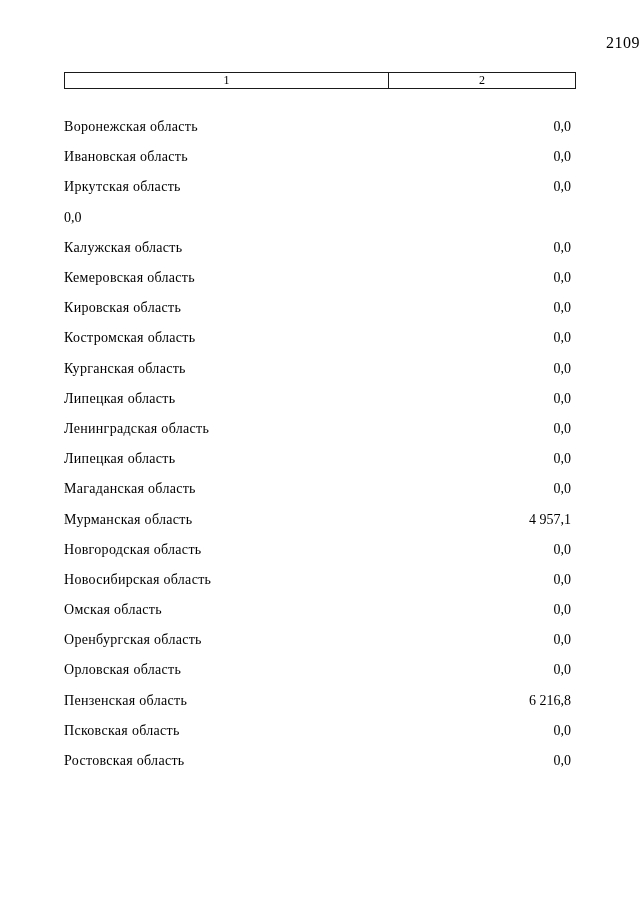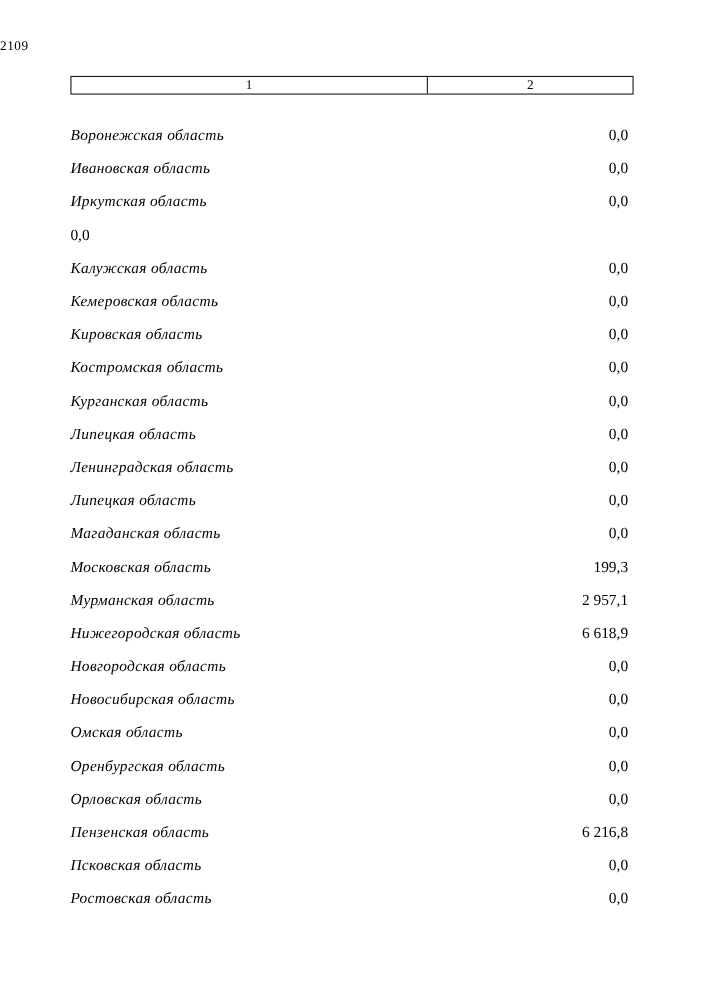--- a/index.html
+++ b/index.html
@@ -9,24 +9,25 @@
   }
   body {
     width: 640px;
     height: 905px;
     font-family: "Liberation Serif", "DejaVu Serif", serif;
     color: #000000;
     position: relative;
     overflow: hidden;
   }
   .page-number {
-    text-align: left;
+    text-align: right;
     padding-top: 34px;
-    font-size: 12px;
+    font-size: 16px;
     letter-spacing: 0.5px;
+    padding-left: 39px;
   }
   .table-header {
     margin: 20px 64px 0 64px;
     border: 1px solid #1a1a1a;
     display: flex;
     height: 15px;
     font-size: 12px;
     line-height: 14px;
   }
   .table-header .cell {
@@ -46,21 +47,20 @@
     display: flex;
     justify-content: space-between;
     align-items: center;
     height: 30.2px;
     padding-left: 64px;
     padding-right: 69px;
     font-size: 14px;
   }
   .row .label {
     letter-spacing: 0.3px;
-    font-style: italic;
   }
   .row .value {
   }
 </style>
 </head>
 <body>
 
 <div class="page">
   <div class="page-number">2109</div>
 
@@ -115,30 +115,22 @@
       </div>
       <div class="row">
         <span class="label">Липецкая область</span>
         <span class="value">0,0</span>
       </div>
       <div class="row">
         <span class="label">Магаданская область</span>
         <span class="value">0,0</span>
       </div>
       <div class="row">
-        <span class="label">Московская область</span>
-        <span class="value">199,3</span>
-      </div>
-      <div class="row">
         <span class="label">Мурманская область</span>
-        <span class="value">2 957,1</span>
-      </div>
-      <div class="row">
-        <span class="label">Нижегородская область</span>
-        <span class="value">6 618,9</span>
+        <span class="value">4 957,1</span>
       </div>
       <div class="row">
         <span class="label">Новгородская область</span>
         <span class="value">0,0</span>
       </div>
       <div class="row">
         <span class="label">Новосибирская область</span>
         <span class="value">0,0</span>
       </div>
       <div class="row">

